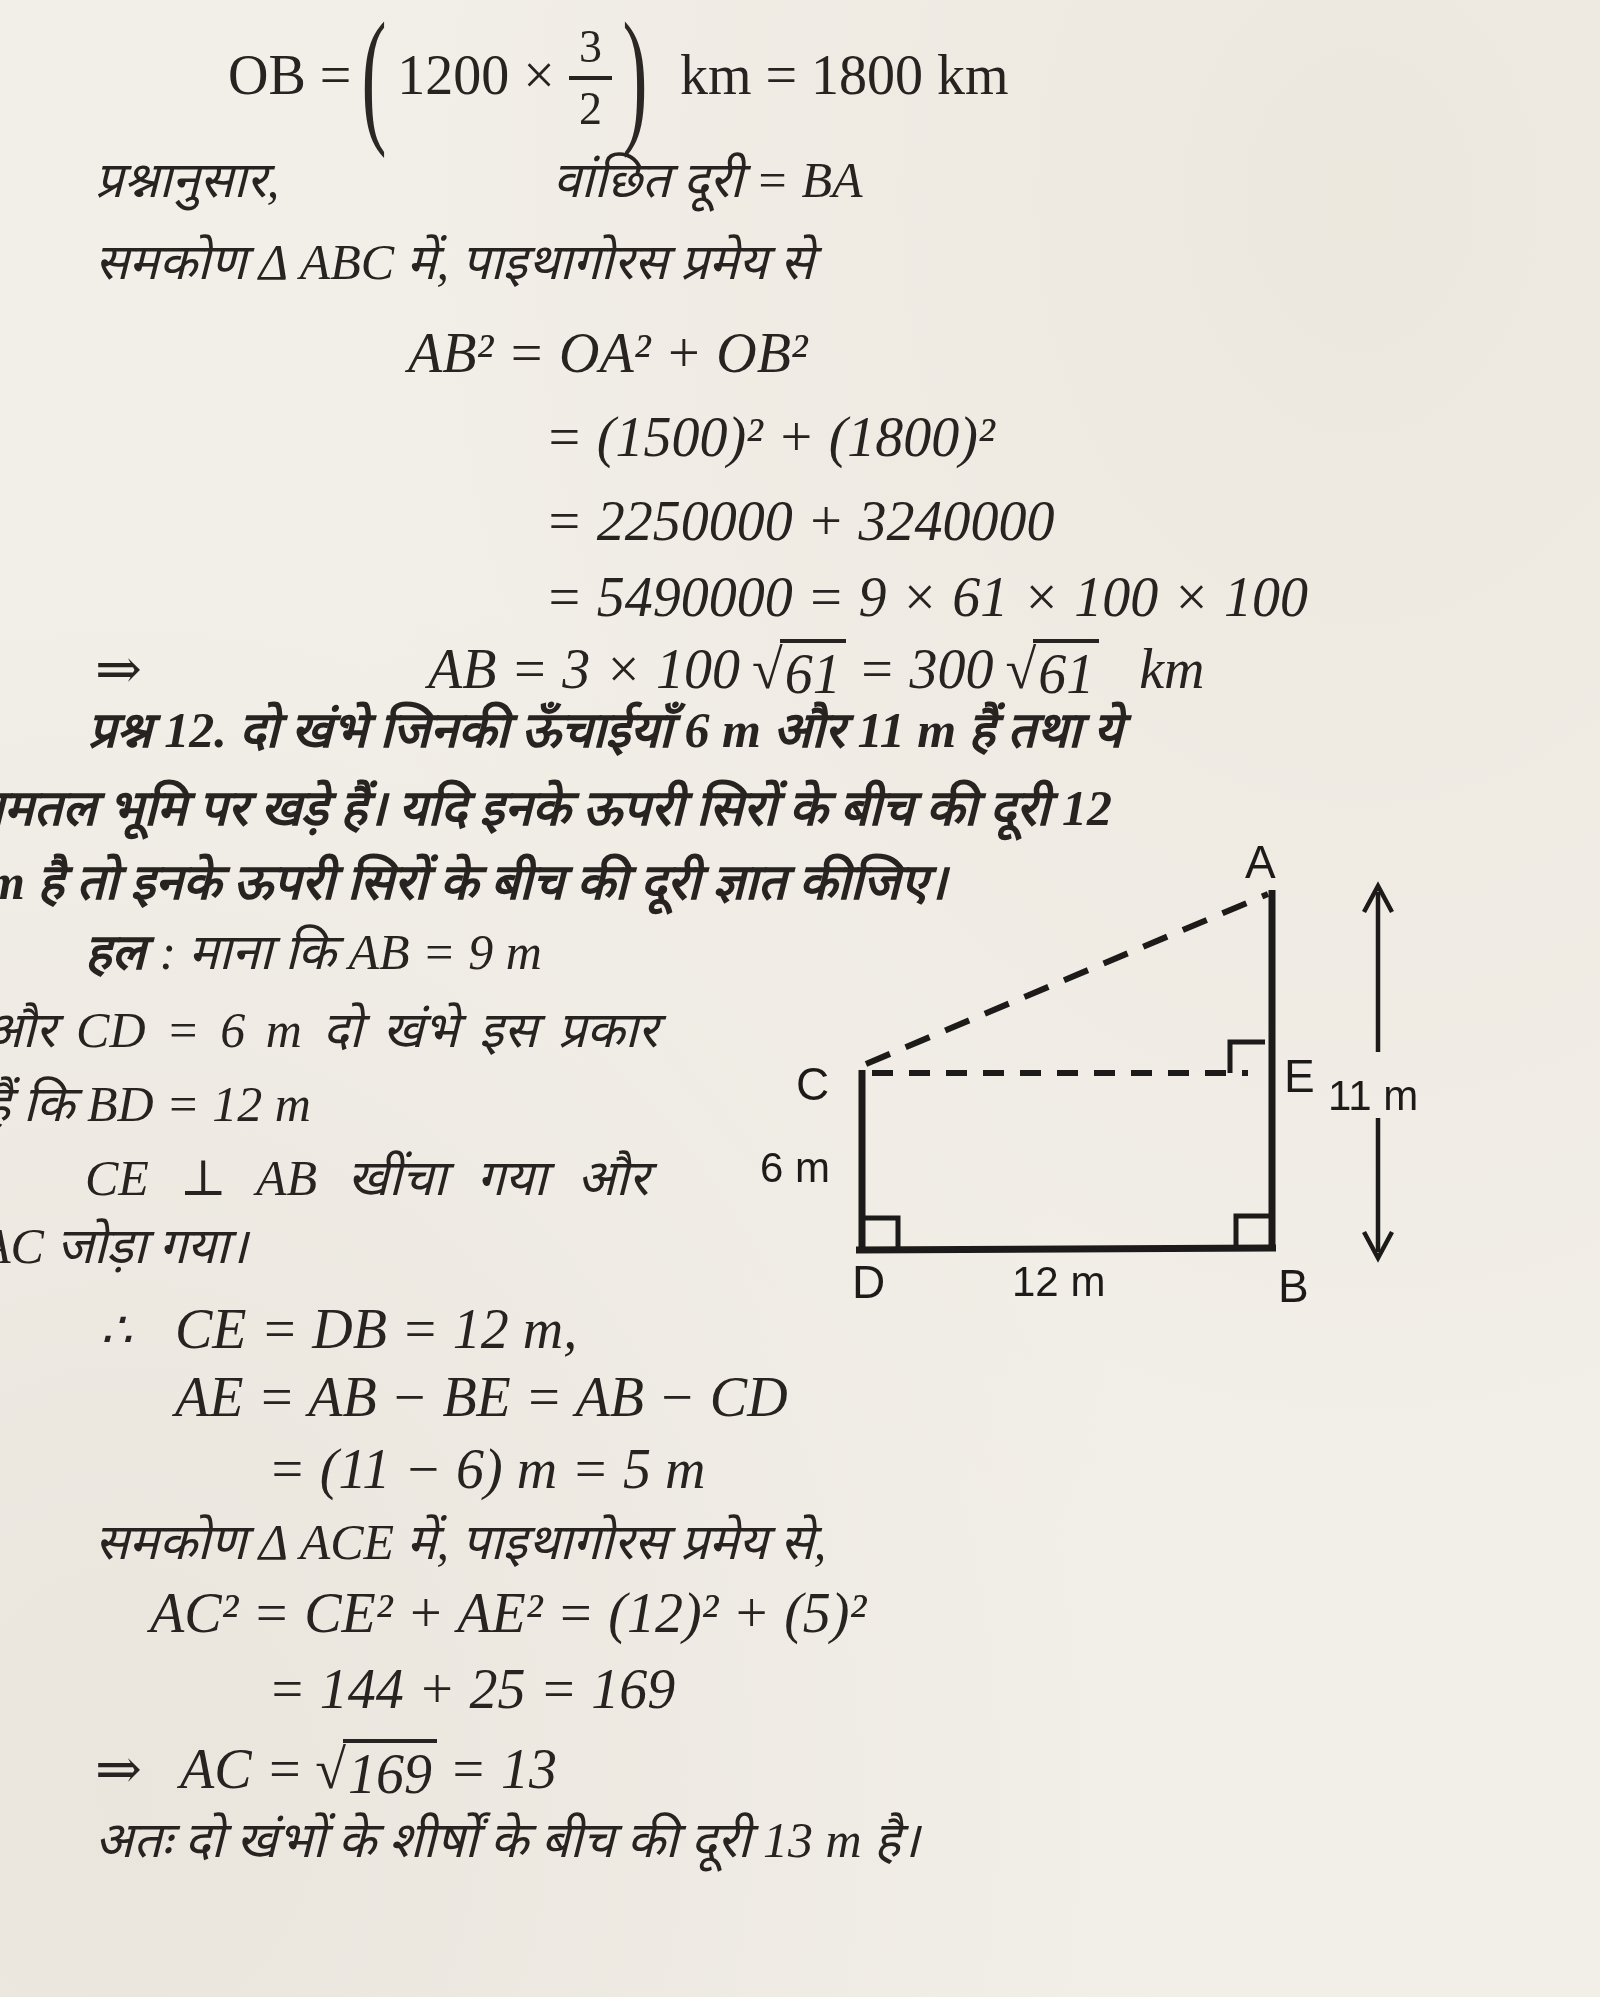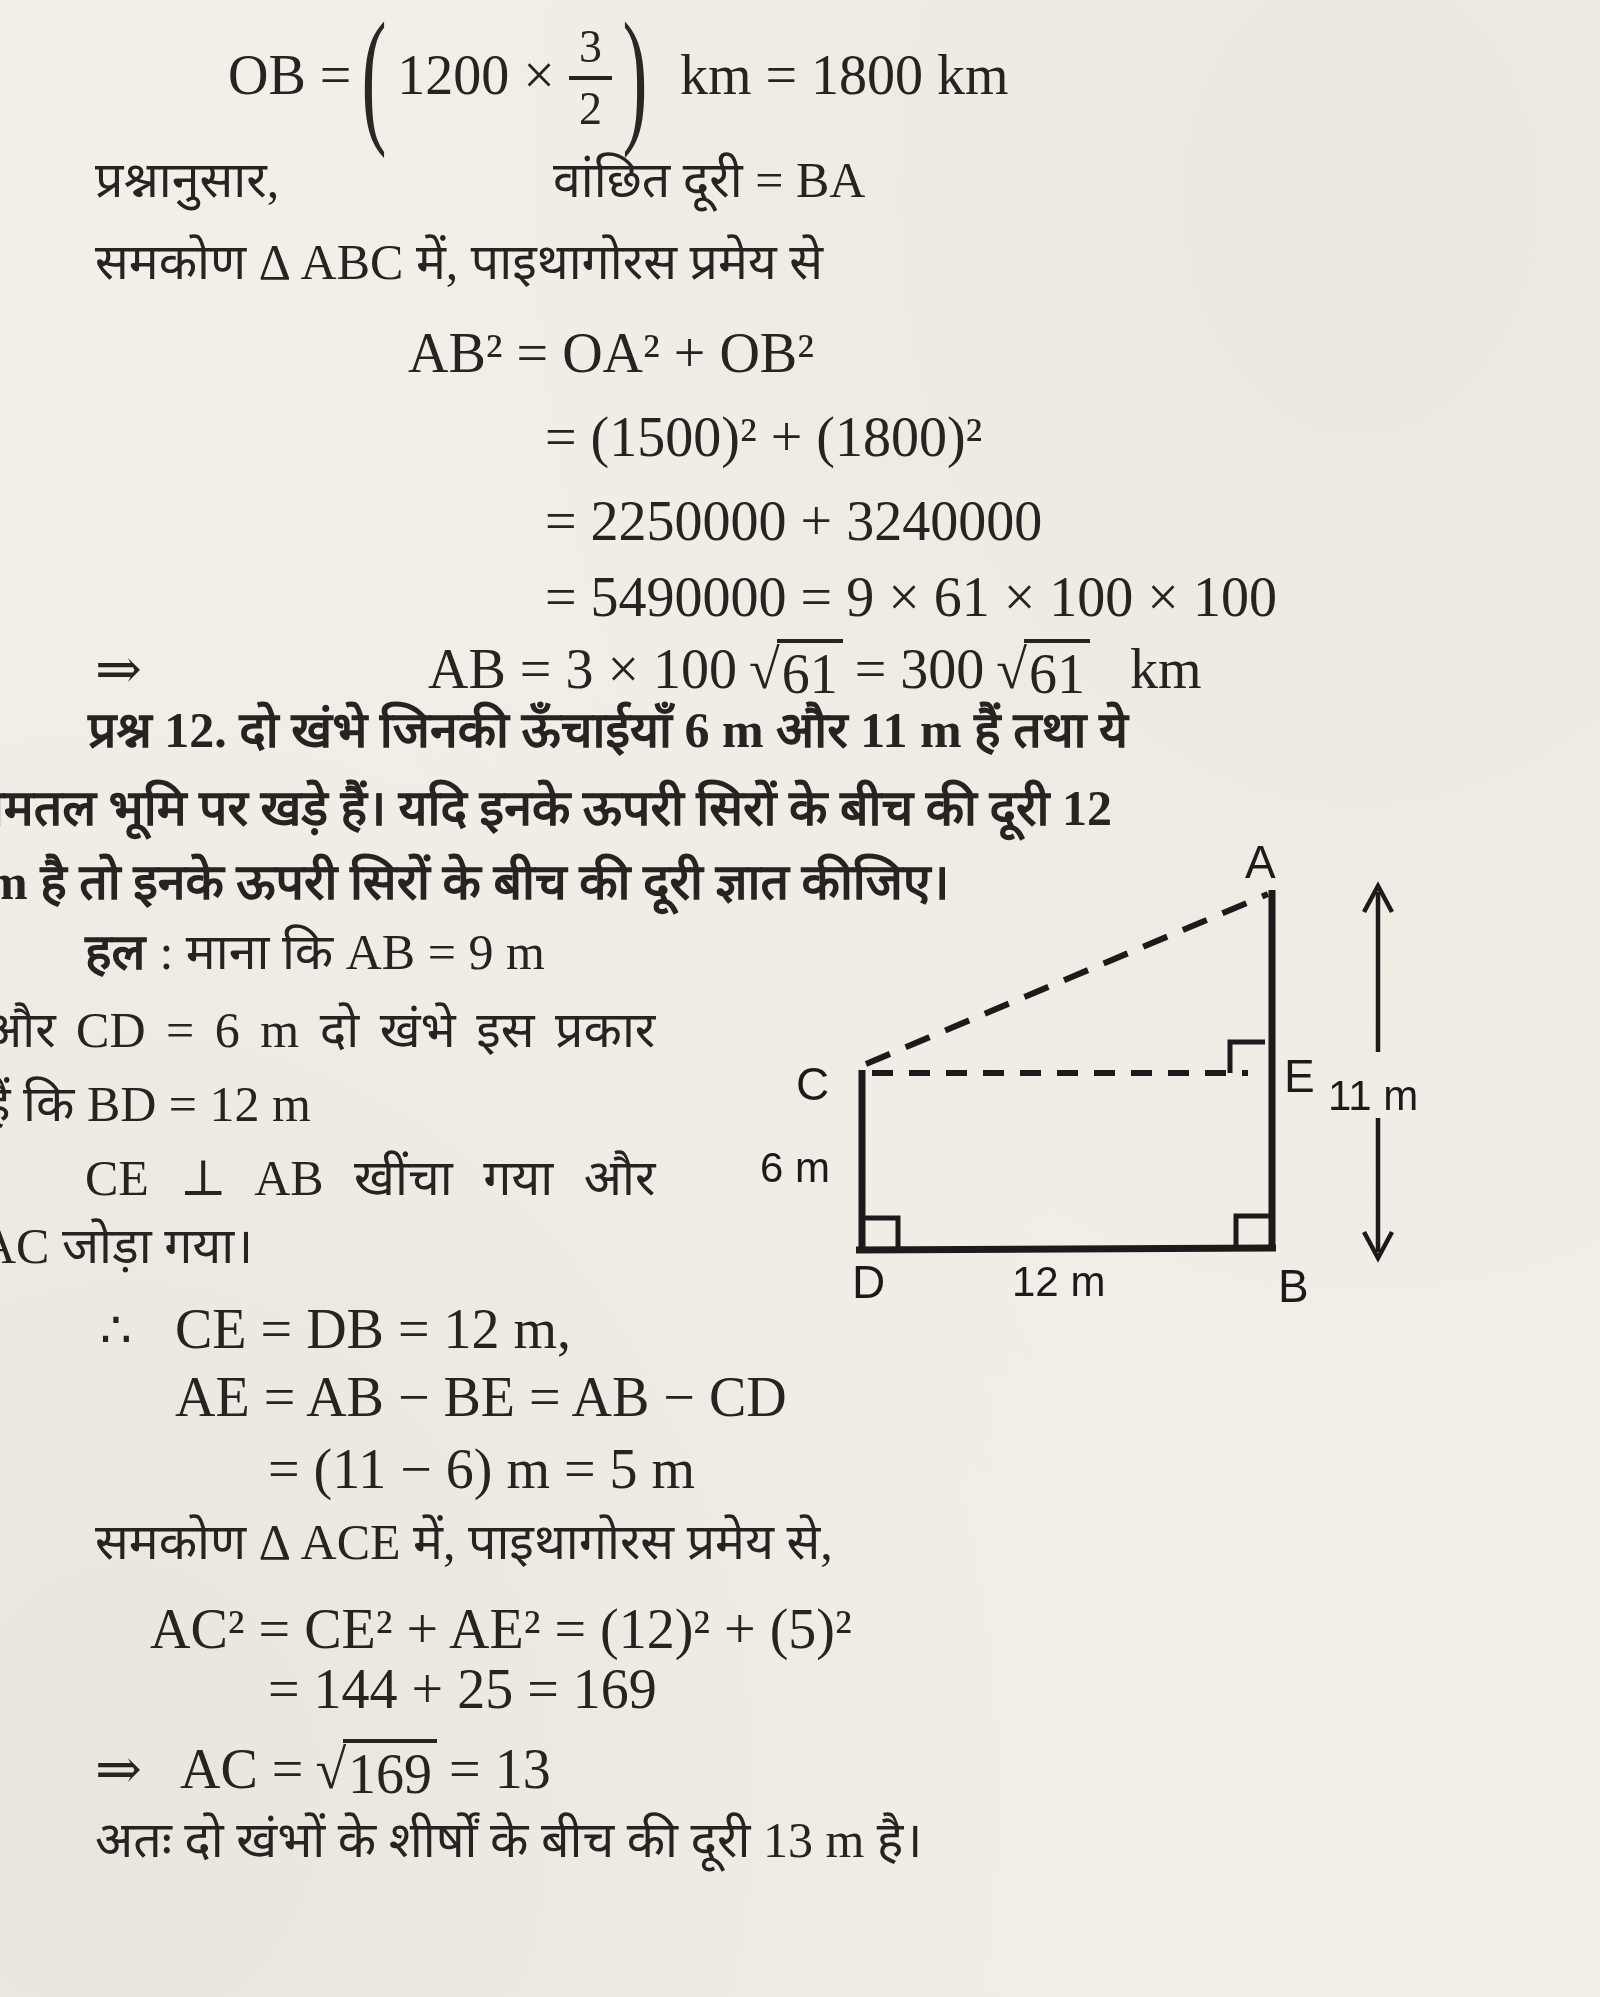--- a/index.html
+++ b/index.html
@@ -5,21 +5,21 @@
   html,body{margin:0;padding:0;}
   body{
     width:1600px;height:1997px;position:relative;overflow:hidden;
     background:
       radial-gradient(ellipse at 85% 10%, rgba(233,226,214,.55), rgba(0,0,0,0) 55%),
       radial-gradient(ellipse at 8% 90%, rgba(226,220,209,.5), rgba(0,0,0,0) 50%),
       #f2efe9;
     font-family:"Liberation Serif","DejaVu Serif",serif;
     color:#262320;
   }
-  .t{position:absolute;white-space:nowrap;}
+  .t{position:absolute;white-space:nowrap;font-style:italic;}
   .dev{font-size:50px;line-height:1.3;}
   .eq{font-size:56px;line-height:1.2;}
   .bold{font-weight:700;}
   .ob-row{position:absolute;display:flex;align-items:center;gap:14px;}
   .paren{font-size:150px;font-weight:300;line-height:.82;transform:scaleX(.5);display:inline-block;margin:0 -16px;color:#2a2724;}
   .frac{display:inline-flex;flex-direction:column;align-items:center;font-size:46px;line-height:1.12;transform:translateY(2px);}
   .frac .num{border-bottom:4px solid currentColor;padding:0 10px 3px;}
   .frac .den{padding-top:3px;}
   .sqrt{display:inline-flex;align-items:flex-start;margin:0 12px;}
   .sqrt .sign{line-height:1.08;margin-right:-3px;}
@@ -115,21 +115,21 @@
       <text class="len" x="412" y="476">12 m</text>
       <text class="len" x="728" y="290">11 m</text>
     </svg>
   </div>
 
   <span class="t eq" style="left:100px;top:1300px;font-size:50px;">∴</span>
   <span class="t eq" style="left:175px;top:1296px;">CE = DB = 12 m,</span>
   <span class="t eq" style="left:175px;top:1364px;">AE = AB − BE = AB − CD</span>
   <span class="t eq" style="left:268px;top:1436px;">= (11 − 6) m = 5 m</span>
   <span class="t dev" style="left:95px;top:1510px;">समकोण Δ ACE में, पाइथागोरस प्रमेय से,</span>
-  <span class="t eq" style="left:150px;top:1580px;margin-top:16px;">AC² = CE² + AE² = (12)² + (5)²</span>
+  <span class="t eq" style="left:150px;top:1580px;">AC² = CE² + AE² = (12)² + (5)²</span>
   <span class="t eq" style="left:268px;top:1656px;">= 144 + 25 = 169</span>
 
   <span class="t eq" style="left:95px;top:1736px;">⇒</span>
   <div class="t eq" style="left:180px;top:1736px;">
     <span>AC =</span><span class="sqrt">
         <span class="sign">√</span>
         <span class="rad">169</span>
       </span><span>= 13</span>
   </div>
 

